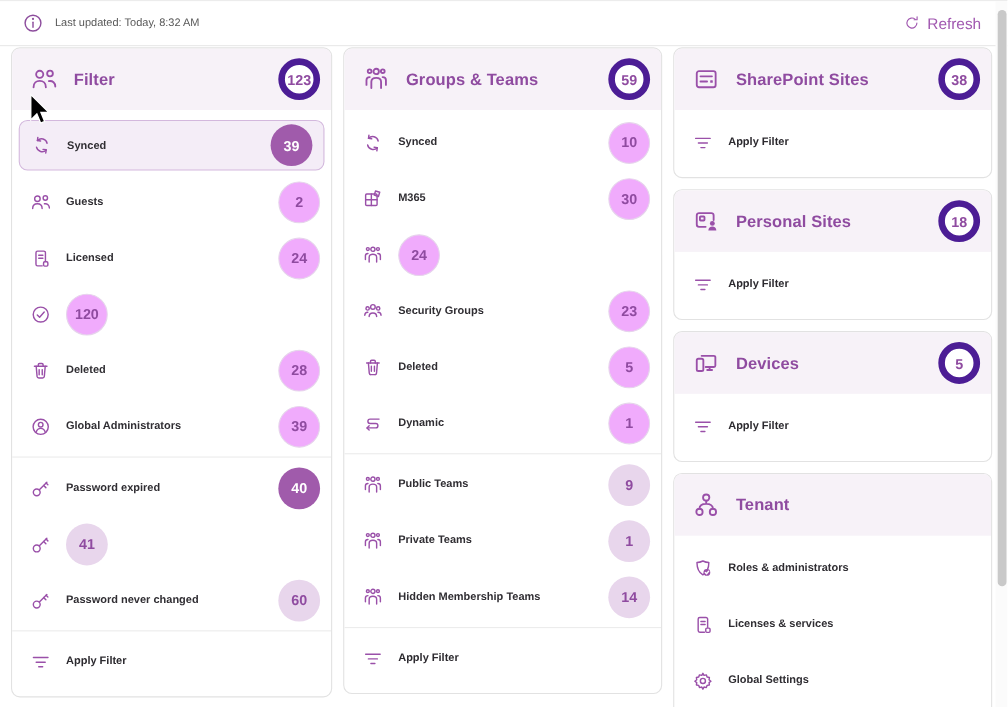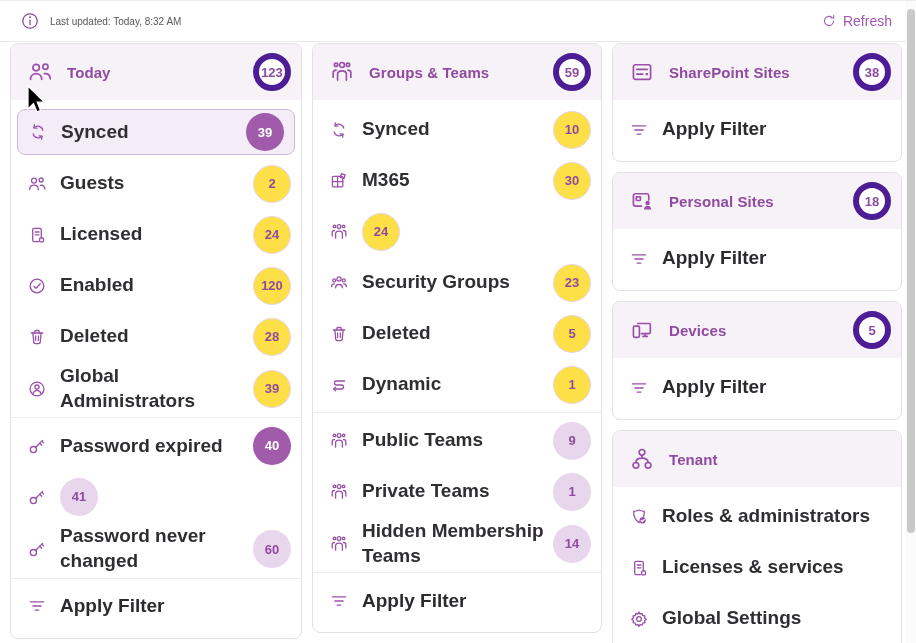--- a/index.html
+++ b/index.html
@@ -42,35 +42,35 @@
   }
   .card-header .hicon{width:26px;height:26px;color:#9a50a9;flex:0 0 auto;margin-right:14px;}
   .card-title{font-size:15px;font-weight:700;color:#8f4ba0;flex:1;letter-spacing:.1px;}
   .card-body{padding:4px 0 6px 0;}
 
   .row{
     min-height:51px;display:flex;align-items:center;
     padding:2px 10px 2px 16px;box-sizing:border-box;cursor:pointer;
   }
   .row .iicon{width:20px;height:20px;color:#9a50a9;flex:0 0 auto;margin-right:13px;}
-  .row .label{font-size:19px;font-weight:600;color:#302e33;flex:1;line-height:1.3;padding-right:6px;}
+  .row .label{font-size:10px;font-weight:600;color:#302e33;flex:1;line-height:1.3;padding-right:6px;}
   .row.selected{
     margin:5px 6px 3px 6px;border:1px solid #d3b8dd;border-radius:8px;background:#f4edf7;
     min-height:46px;padding-left:10px;
   }
   .row.action .label{color:#2c2a2f;}
 
   .divider{height:1px;background:#ececec;margin:2px 0;}
 
   .badge{
     width:38px;height:38px;border-radius:50%;flex:0 0 auto;
     display:flex;align-items:center;justify-content:center;
     font-size:13px;font-weight:700;color:#8f4ba0;box-sizing:border-box;
   }
-  .badge.outline{background:#fde047;border:1px solid #e6d4ec;}
+  .badge.outline{background:#f0abfc;border:1px solid #e6d4ec;}
   .badge.light{background:#e8d6ec;}
   .badge.solid{background:#a05bab;color:#fff;}
   .badge.header{background:#fff;border:6px solid #4c1d95;color:#8f4ba0;}
 
   
   .scrollbar-track{position:absolute;top:0;right:0;width:11px;height:643px;background:#fbfbfb;}
   .scrollbar-thumb{position:absolute;top:8px;right:1px;width:8px;height:524px;background:#c9c9c9;border-radius:4px;}
 
   
   .cursor{position:absolute;left:27px;top:84px;width:22px;height:32px;pointer-events:none;z-index:50;}
@@ -109,21 +109,21 @@
       <section class="card">
           <header class="card-header">
             <span class="hicon">
               <svg width="26" height="26" viewBox="0 0 20 20" fill="none" stroke="currentColor" stroke-width="1.3" stroke-linecap="round" stroke-linejoin="round">
                 <circle cx="7" cy="6.6" r="2.5"></circle>
                 <path d="M2.7 15.6 c0-2.9 2-4.4 4.3-4.4 2.3 0 4.3 1.5 4.3 4.4"></path>
                 <circle cx="14.2" cy="6" r="2"></circle>
                 <path d="M13.4 11.3 c2.7-.4 4.5 1.3 4.5 3.8"></path>
               </svg>
             </span>
-            <span class="card-title">Today</span>
+            <span class="card-title">Filter</span>
             <span class="badge header">123</span>
           </header>
           <div class="card-body">
             <div class="row selected">
               <span class="iicon">
                 <svg width="20" height="20" viewBox="0 0 20 20" fill="none" stroke="currentColor" stroke-width="1.3" stroke-linecap="round" stroke-linejoin="round">
                   <path d="M14.8 8.2 a5.2 5.2 0 0 0 -8.8 -2.5"></path>
                   <path d="M5.2 11.8 a5.2 5.2 0 0 0 8.8 2.5"></path>
                   <path d="M6.4 2.9 l-.4 2.9 2.9 .4"></path>
                   <path d="M13.6 17.1 l.4-2.9 -2.9-.4"></path>
@@ -155,21 +155,20 @@
               <span class="label">Licensed</span>
               <span class="badge outline">24</span>
             </div>
             <div class="row">
               <span class="iicon">
                 <svg width="20" height="20" viewBox="0 0 20 20" fill="none" stroke="currentColor" stroke-width="1.3" stroke-linecap="round" stroke-linejoin="round">
                   <circle cx="10" cy="10" r="6.8"></circle>
                   <path d="M6.9 10.3 l2.1 2.1 4.2-4.7"></path>
                 </svg>
               </span>
-              <span class="label">Enabled</span>
               <span class="badge outline">120</span>
             </div>
             <div class="row">
               <span class="iicon">
                 <svg width="20" height="20" viewBox="0 0 20 20" fill="none" stroke="currentColor" stroke-width="1.3" stroke-linecap="round" stroke-linejoin="round">
                   <path d="M4.3 6 h11.4"></path>
                   <path d="M7.8 6 V4.6 a1.1 1.1 0 0 1 1.1 -1.1 h2.2 a1.1 1.1 0 0 1 1.1 1.1 V6"></path>
                   <path d="M5.9 6 l.8 9.2 a1.6 1.6 0 0 0 1.6 1.4 h3.4 a1.6 1.6 0 0 0 1.6 -1.4 L14.1 6"></path>
                   <path d="M8.6 9 v4.6 M11.4 9 v4.6"></path>
                 </svg>

